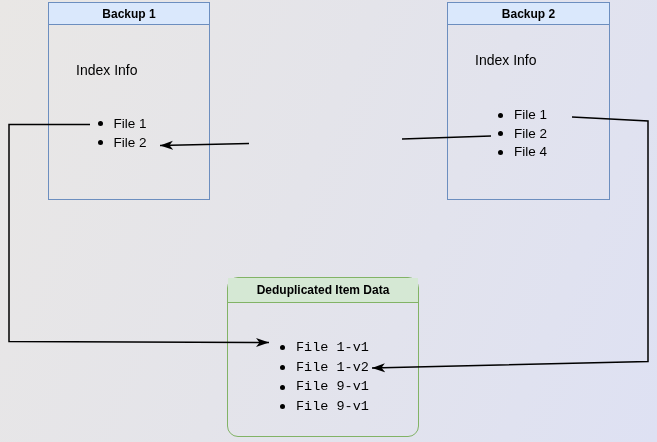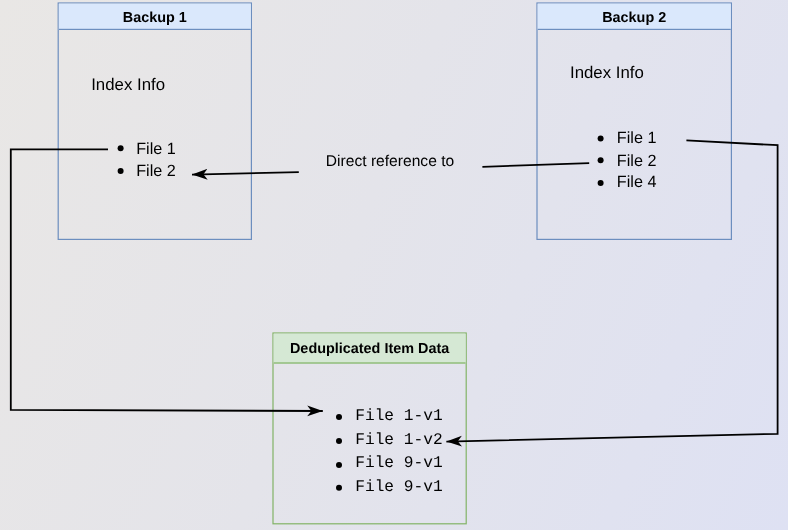--- a/index.html
+++ b/index.html
@@ -100,21 +100,21 @@
         <span class="dot"></span>
         <span>File 2</span>
       </li>
       <li>
         <span class="dot"></span>
         <span>File 4</span>
       </li>
     </ul>
   </div>
 
-  <div class="box green" style="left:227px; top:277px; width:162px; height:160px;">
+  <div class="box green" style="left:227px; top:277px; width:192px; height:160px;border-radius:11px;">
     <div class="hdr">Deduplicated Item Data</div>
     <ul class="items lh197" style="left:52px; top:60px;">
       <li>
         <span class="dot"></span>
         <span>File 1-v1</span>
       </li>
       <li>
         <span class="dot"></span>
         <span>File 1-v2</span>
       </li>
@@ -123,21 +123,20 @@
         <span>File 9-v1</span>
       </li>
       <li>
         <span class="dot"></span>
         <span>File 9-v1</span>
       </li>
     </ul>
   </div>
 
   <div class="edge-label">
-    <div>Direct reference to</div>
   </div>
 
   <svg class="connectors" width="657" height="442" viewBox="0 0 657 442">
     <defs>
       <marker id="arrowhead" markerUnits="userSpaceOnUse" markerWidth="16" markerHeight="12" refX="13" refY="5" orient="auto">
         <path d="M0,0.5 L13,5 L0,9.5 L3.5,5 Z"></path>
       </marker>
     </defs>
 
     <path class="edge" d="M 90 124.5 L 9 124.5 L 9 341.5 L 269 342.5" marker-end="url(#arrowhead)"></path>

